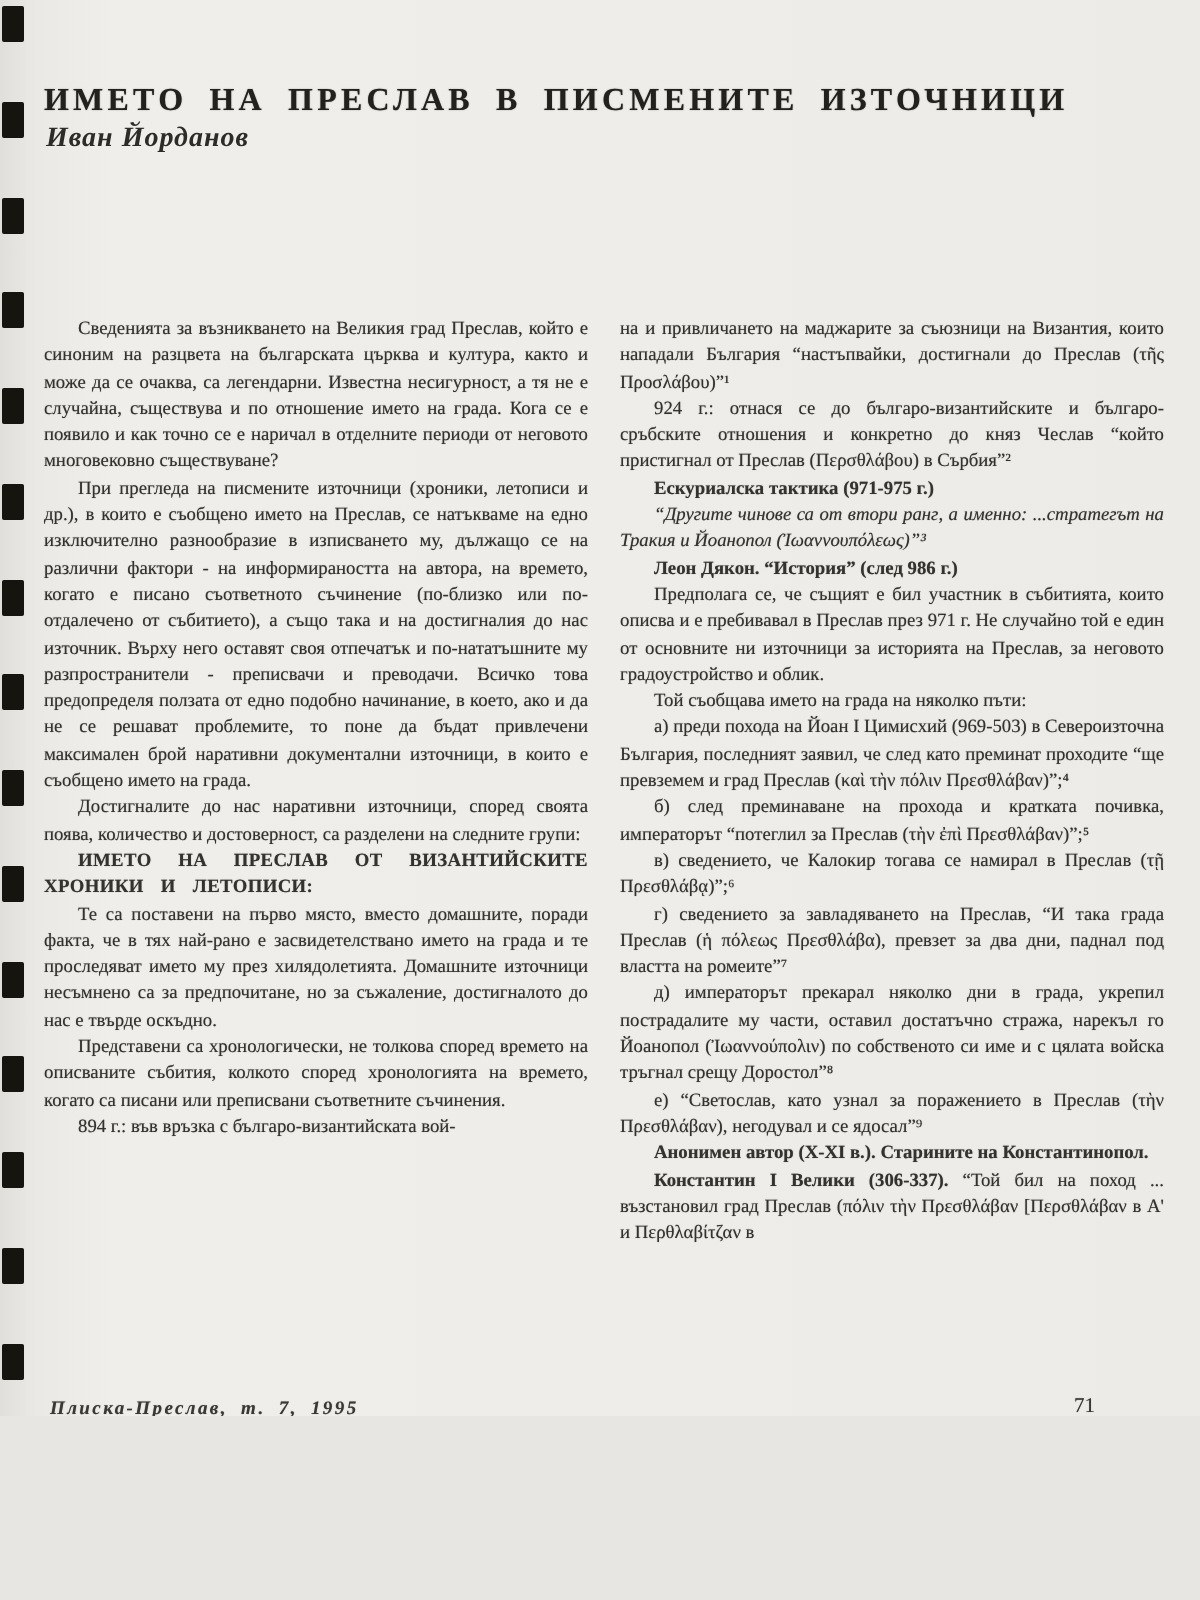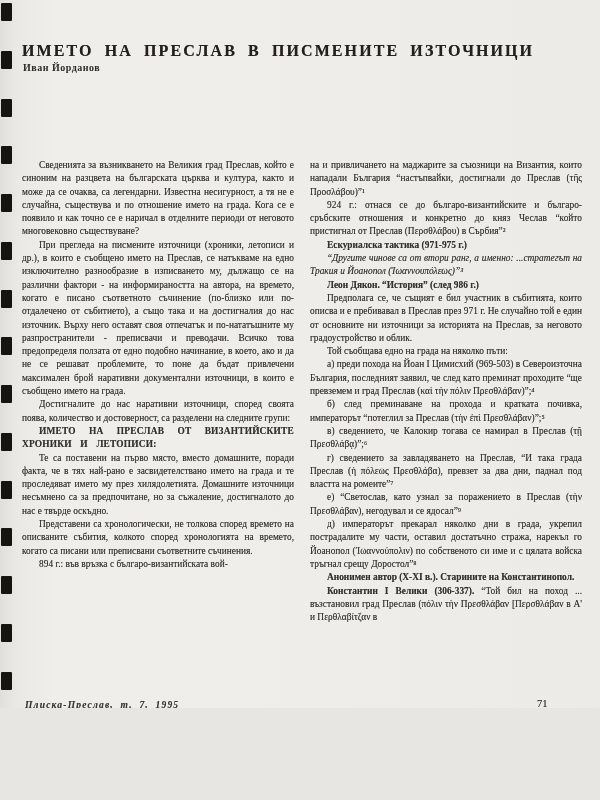--- a/index.html
+++ b/index.html
@@ -24,21 +24,21 @@
     transform:rotate(-12deg);
   }
   .doc-title {
     position:absolute; left:22px; top:31px;
     font-size:16px; font-weight:bold; color:#23211d;
     letter-spacing:2.1px; word-spacing:5px; white-space:nowrap;
     text-shadow:0 0 0.6px rgba(35,33,29,0.6);
   }
   .doc-author {
     position:absolute; left:23px; top:62px;
-    font-size:10px; font-weight:bold; letter-spacing:0.5px;
+    font-size:14px; font-weight:bold; font-style:italic; letter-spacing:0.5px;
   }
   .columns {
     position:absolute; left:22px; top:159px; width:560px;
     display:flex; gap:16px;
   }
   .col {
     width:274px; font-size:9.4px; line-height:13.3px;
     text-align:justify; color:#34322e;
     text-shadow:0 0 0.5px rgba(52,50,46,0.55);
   }
@@ -104,27 +104,27 @@
       <p>894 г.: във връзка с българо-византийската вой-</p>
     </div>
 
     <div class="col">
       <p class="noindent">на и привличането на маджарите за съюзници на Византия, които нападали България “настъпвайки, достигнали до Преслав (τῆς Προσλάβου)”¹</p>
       <p>924 г.: отнася се до българо-византийските и българо-сръбските отношения и конкретно до княз Чеслав “който пристигнал от Преслав (Περσθλάβου) в Сърбия”²</p>
       <p class="bold gap-top-sm">Ескуриалска тактика (971-975 г.)</p>
       <p class="italic">“Другите чинове са от втори ранг, а именно: ...стратегът на Тракия и Йоанопол (Ἰωαννουπόλεως)”³</p>
       <p class="bold">Леон Дякон. “История” (след 986 г.)</p>
       <p>Предполага се, че същият е бил участник в събитията, които описва и е пребивавал в Преслав през 971 г. Не случайно той е един от основните ни източници за историята на Преслав, за неговото градоустройство и облик.</p>
-      <p>Той съобщава едно на града на няколко пъти:</p>
+      <p>Той съобщава името на града на няколко пъти:</p>
       <p>а) преди похода на Йоан I Цимисхий (969-503) в Североизточна България, последният заявил, че след като преминат проходите “ще превземем и град Преслав (καὶ τὴν πόλιν Πρεσθλάβαν)”;⁴</p>
       <p>б) след преминаване на прохода и кратката почивка, императорът “потеглил за Преслав (τὴν ἐπὶ Πρεσθλάβαν)”;⁵</p>
       <p>в) сведението, че Калокир тогава се намирал в Преслав (τῇ Πρεσθλάβᾳ)”;⁶</p>
       <p>г) сведението за завладяването на Преслав, “И така града Преслав (ἡ πόλεως Πρεσθλάβα), превзет за два дни, паднал под властта на ромеите”⁷</p>
+      <p>д) императорът прекарал няколко дни в града, укрепил пострадалите му части, оставил достатъчно стража, нарекъл го Йоанопол (Ἰωαννούπολιν) по собственото си име и с цялата войска тръгнал срещу Доростол”⁸</p>
       <p>е) “Светослав, като узнал за поражението в Преслав (τὴν Πρεσθλάβαν), негодувал и се ядосал”⁹</p>
-      <p>д) императорът прекарал няколко дни в града, укрепил пострадалите му части, оставил достатъчно стража, нарекъл го Йоанопол (Ἰωαννούπολιν) по собственото си име и с цялата войска тръгнал срещу Доростол”⁸</p>
       <p class="bold">Анонимен автор (X-XI в.). Старините на Константинопол.</p>
       <p><span class="bold">Константин I Велики (306-337).</span><span> “Той бил на поход ... възстановил град Преслав (πόλιν τὴν Πρεσθλάβαν [Περσθλάβαν в А' и Περθλαβίτζαν в</span></p>
     </div>
 
   </div>
 
   <div class="footer-journal">Плиска-Преслав, т. 7, 1995</div>
   <div class="page-number">71</div>
 
 </div>

